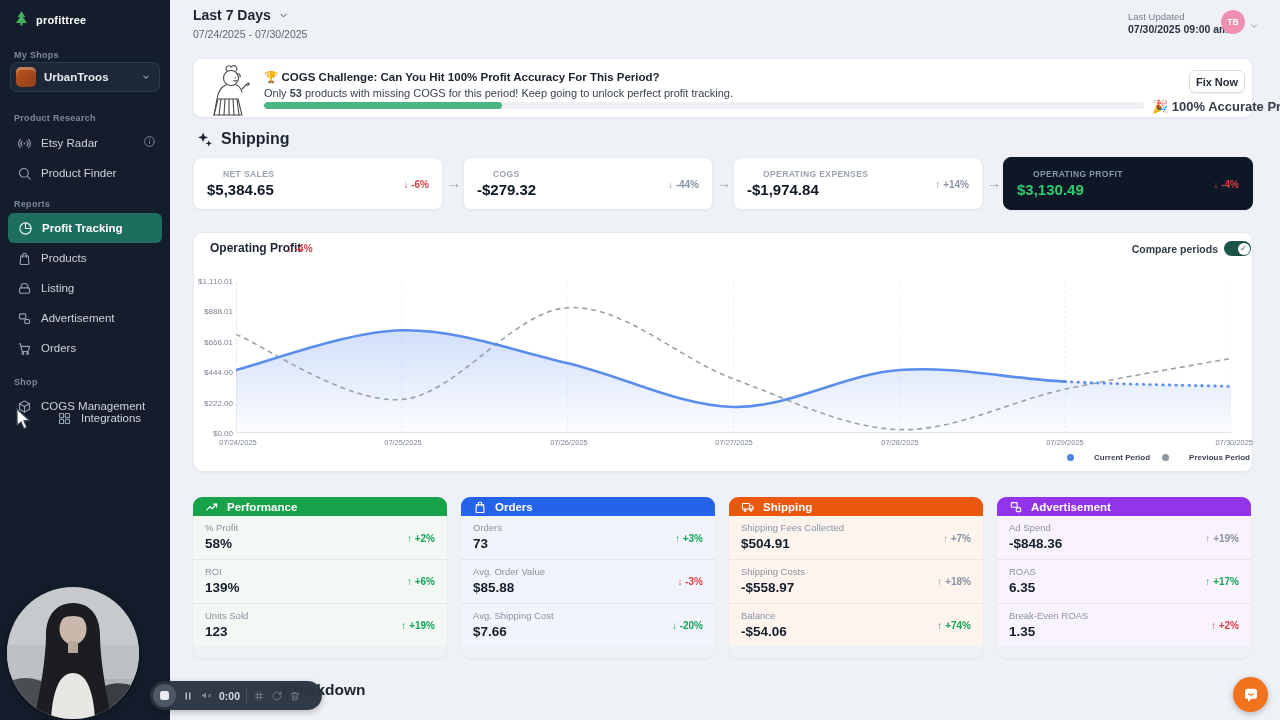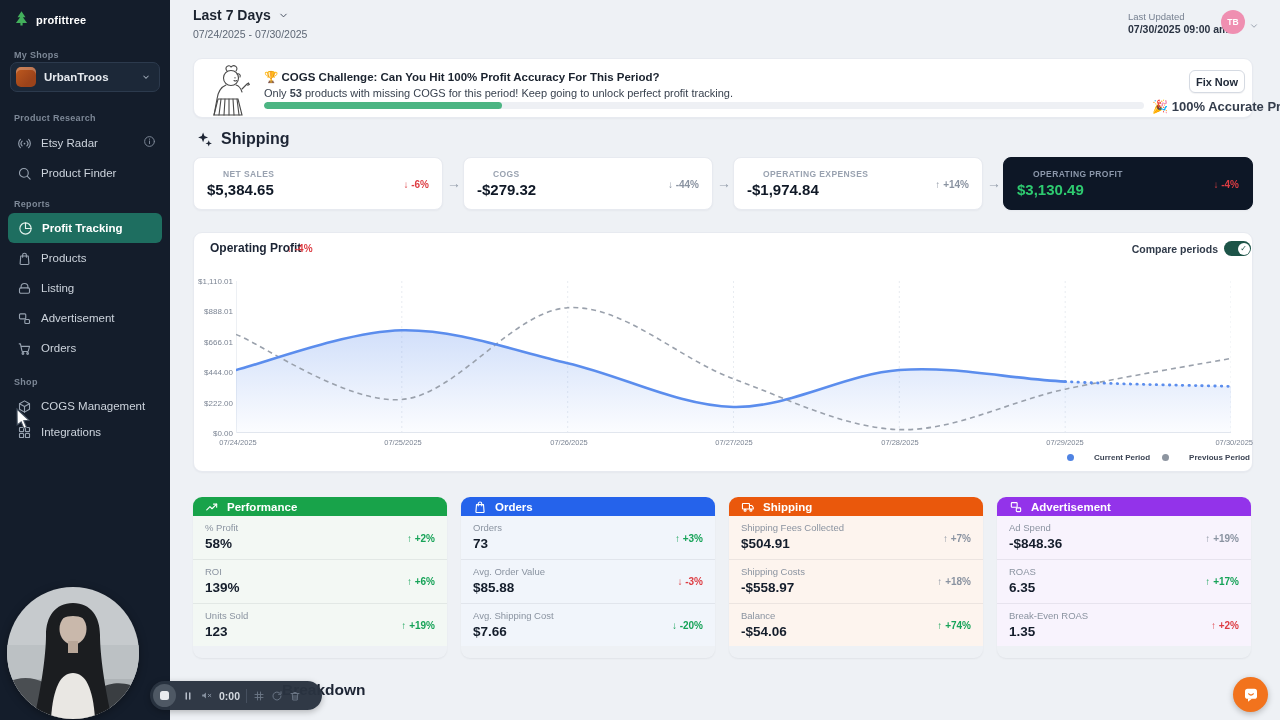--- a/index.html
+++ b/index.html
@@ -188,21 +188,21 @@
     </div>
 
     <div class="sb-label" style="top:377px;">Shop</div>
     <div class="sb-item" style="top:391px;">
       <svg viewBox="0 0 24 24">
           <path d="M12 3l8 4.5v9L12 21l-8-4.5v-9z"></path>
           <path d="M4 7.5l8 4.5 8-4.5M12 12v9"></path>
         </svg>
       <span class="sb-txt">COGS Management</span>
     </div>
-    <div class="sb-item" style="top:417px;">
+    <div class="sb-item" style="top:403px;margin-left:40px;">
       <svg viewBox="0 0 24 24">
           <rect x="4" y="4" width="6.5" height="6.5" rx="1"></rect>
           <rect x="13.5" y="4" width="6.5" height="6.5" rx="1"></rect>
           <rect x="4" y="13.5" width="6.5" height="6.5" rx="1"></rect>
           <rect x="13.5" y="13.5" width="6.5" height="6.5" rx="1"></rect>
         </svg>
       <span class="sb-txt">Integrations</span>
     </div>
   </aside>
 

